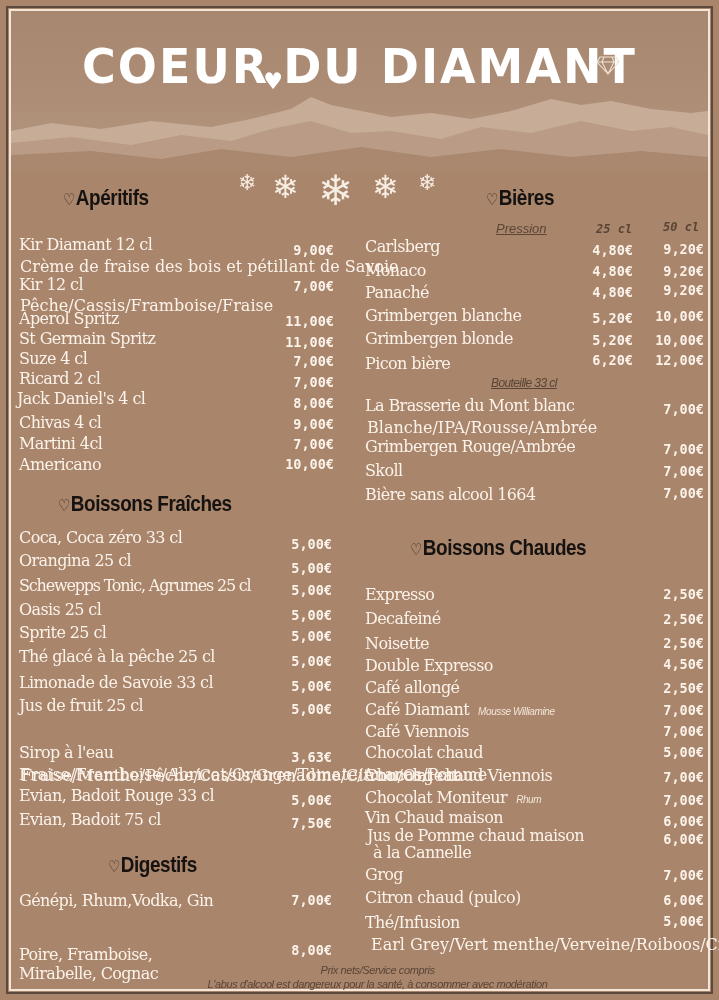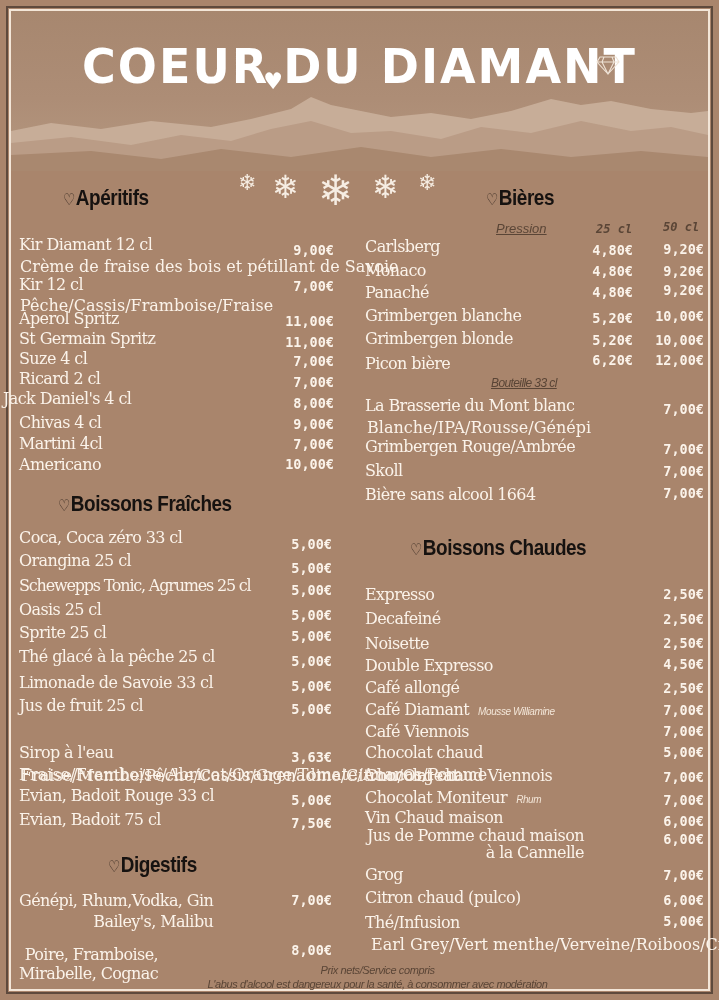--- a/index.html
+++ b/index.html
@@ -47,21 +47,21 @@
     font-size: 22px;
     color: #161210;
     letter-spacing: -0.5px;
     transform: scaleX(0.86);
     transform-origin: left center;
     white-space: nowrap;
   }
   .section-heading .heart { font-weight: normal; font-size: 16px; color: #3a2c23; margin-right: 1px; }
 
   .item { position: absolute; white-space: nowrap; }
-  .item .name { font-size: 16px; color: #fbf3ea; letter-spacing: -0.6px; text-align: right; }
+  .item .name { font-size: 16px; color: #fbf3ea; letter-spacing: -0.6px; }
   .item .note {
     font-family: "Liberation Sans", "DejaVu Sans", sans-serif;
     font-style: italic; font-size: 10px; color: #f3e6d8; letter-spacing: -0.4px;
   }
   .price {
     position: absolute; font-family: "DejaVu Sans Mono", "Liberation Mono", monospace;
     font-weight: bold; font-size: 13.5px; color: #fbf3ea; text-align: center; white-space: nowrap;
   }
   .sub-label {
     position: absolute;
@@ -139,21 +139,21 @@
   <div class="item" style="left:19px;top:349px;">
       <div class="name">Suze 4 cl</div>
     </div>
   <div class="price" style="right:385px;top:353px;">7,00€</div>
 
   <div class="item" style="left:19px;top:369px;">
       <div class="name">Ricard 2 cl</div>
     </div>
   <div class="price" style="right:385px;top:374px;">7,00€</div>
 
-  <div class="item" style="left:3px;top:389px;">
+  <div class="item" style="left:17px;top:389px;">
       <div class="name">Jack Daniel's 4 cl</div>
     </div>
   <div class="price" style="right:385px;top:395px;">8,00€</div>
 
   <div class="item" style="left:19px;top:413px;">
       <div class="name">Chivas 4 cl</div>
     </div>
   <div class="price" style="right:385px;top:416px;">9,00€</div>
 
   <div class="item" style="left:19px;top:434px;">
@@ -226,21 +226,20 @@
       <div class="name">Evian, Badoit 75 cl</div>
     </div>
   <div class="price" style="right:387px;top:815px;">7,50€</div>
 
   <div class="section-heading" style="position:absolute;left:108px;top:852px;">
     <span class="heart">♡</span><span>Digestifs</span>
   </div>
 
   <div class="item" style="left:19px;top:891px;">
     <div class="name">Génépi, Rhum,Vodka, Gin</div>
-    <div class="name" style="margin-top:2px;">Bailey's, Malibu</div>
   </div>
   <div class="price" style="right:387px;top:892px;">7,00€</div>
 
   <div class="item" style="left:19px;top:945px;line-height:19px;">
     <div class="name">Poire, Framboise,</div>
     <div class="name">Mirabelle, Cognac</div>
   </div>
   <div class="price" style="right:387px;top:942px;">8,00€</div>
 </div>
 
@@ -288,21 +287,21 @@
     </div>
   <div class="price" style="right:86px;top:352px;">6,20€</div>
   <div class="price" style="right:15px;top:352px;">12,00€</div>
 
   <div class="sub-label" style="left:491px;top:376px;font-size:12px;letter-spacing:-0.6px;">Bouteille 33 cl</div>
 
   <div class="item" style="left:365px;top:396px;">
       <div class="name">La Brasserie du Mont blanc</div>
     </div>
   <div class="price" style="right:15px;top:401px;">7,00€</div>
-  <div class="item note" style="left:367px;top:418px;">Blanche/IPA/Rousse/Génépi</div>
+  <div class="item note" style="left:367px;top:418px;">Blanche/IPA/Rousse/Ambrée</div>
 
   <div class="item" style="left:365px;top:437px;">
       <div class="name">Grimbergen Rouge/Ambrée</div>
     </div>
   <div class="price" style="right:15px;top:441px;">7,00€</div>
 
   <div class="item" style="left:365px;top:461px;">
       <div class="name">Skoll</div>
     </div>
   <div class="price" style="right:15px;top:463px;">7,00€</div>

